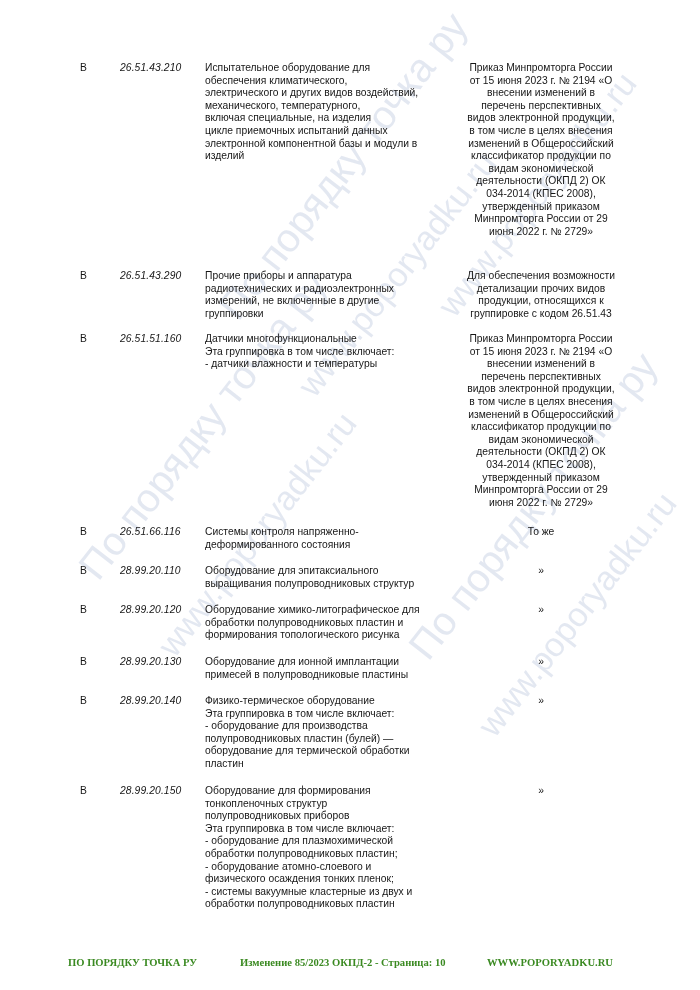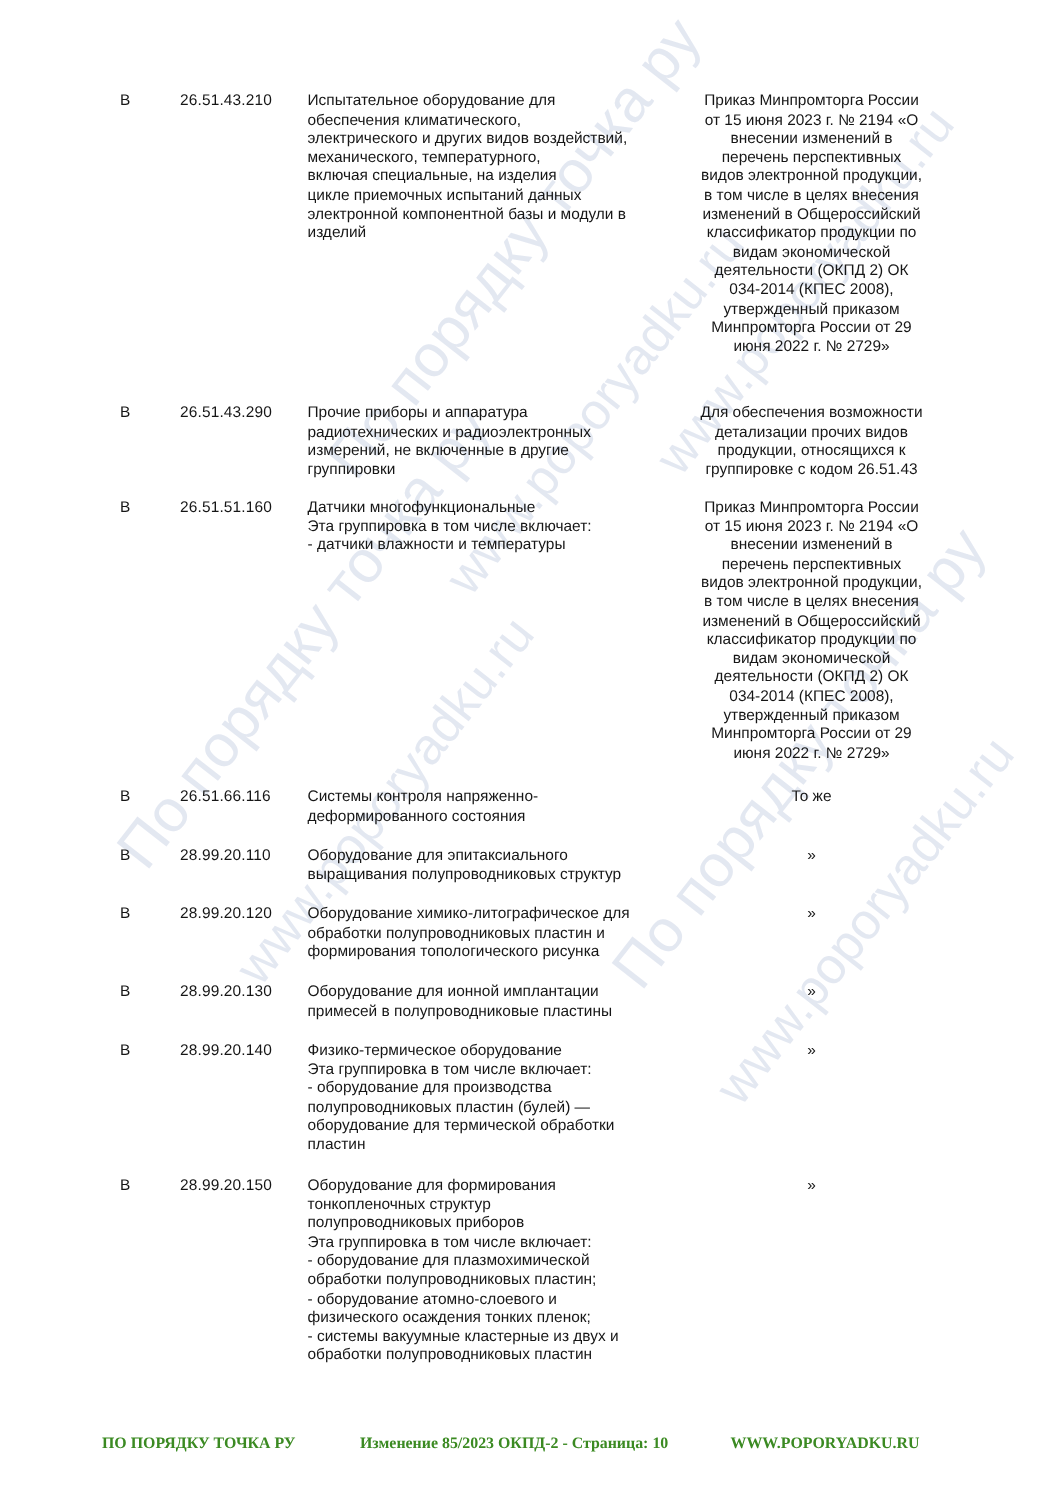--- a/index.html
+++ b/index.html
@@ -62,21 +62,21 @@
     box-sizing: border-box;
   }
   .cell {
     position: absolute;
     top: 0;
     font-size: 10.3px;
     line-height: 12.6px;
     color: #161616;
   }
   .c-mark  { left: 80px;  width: 28px; text-align: left; }
-  .c-code  { left: 120px; width: 78px; text-align: left; letter-spacing: 0.1px; }
+  .c-code  { left: 120px; width: 78px; text-align: left; letter-spacing: 0.1px; font-style: italic; }
   .c-desc  { left: 205px; width: 248px; text-align: left; }
   .c-note  { left: 461px; width: 160px; text-align: center; }
   .c-note.center { text-align: center; }
   .row-body { position: relative; }
 
   .desc-line { display: block; }
 
   
   .footer {
     position: absolute;

